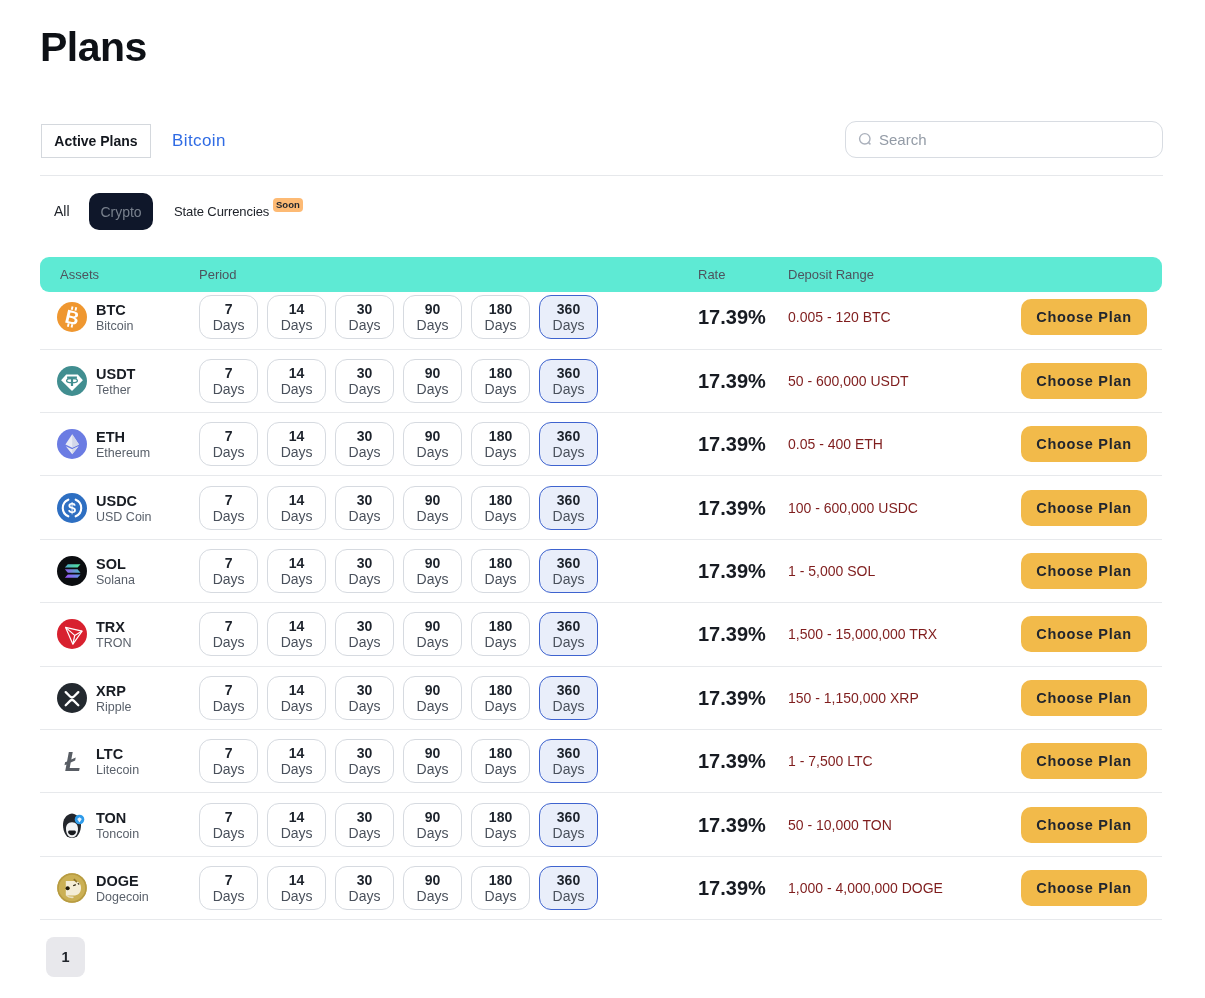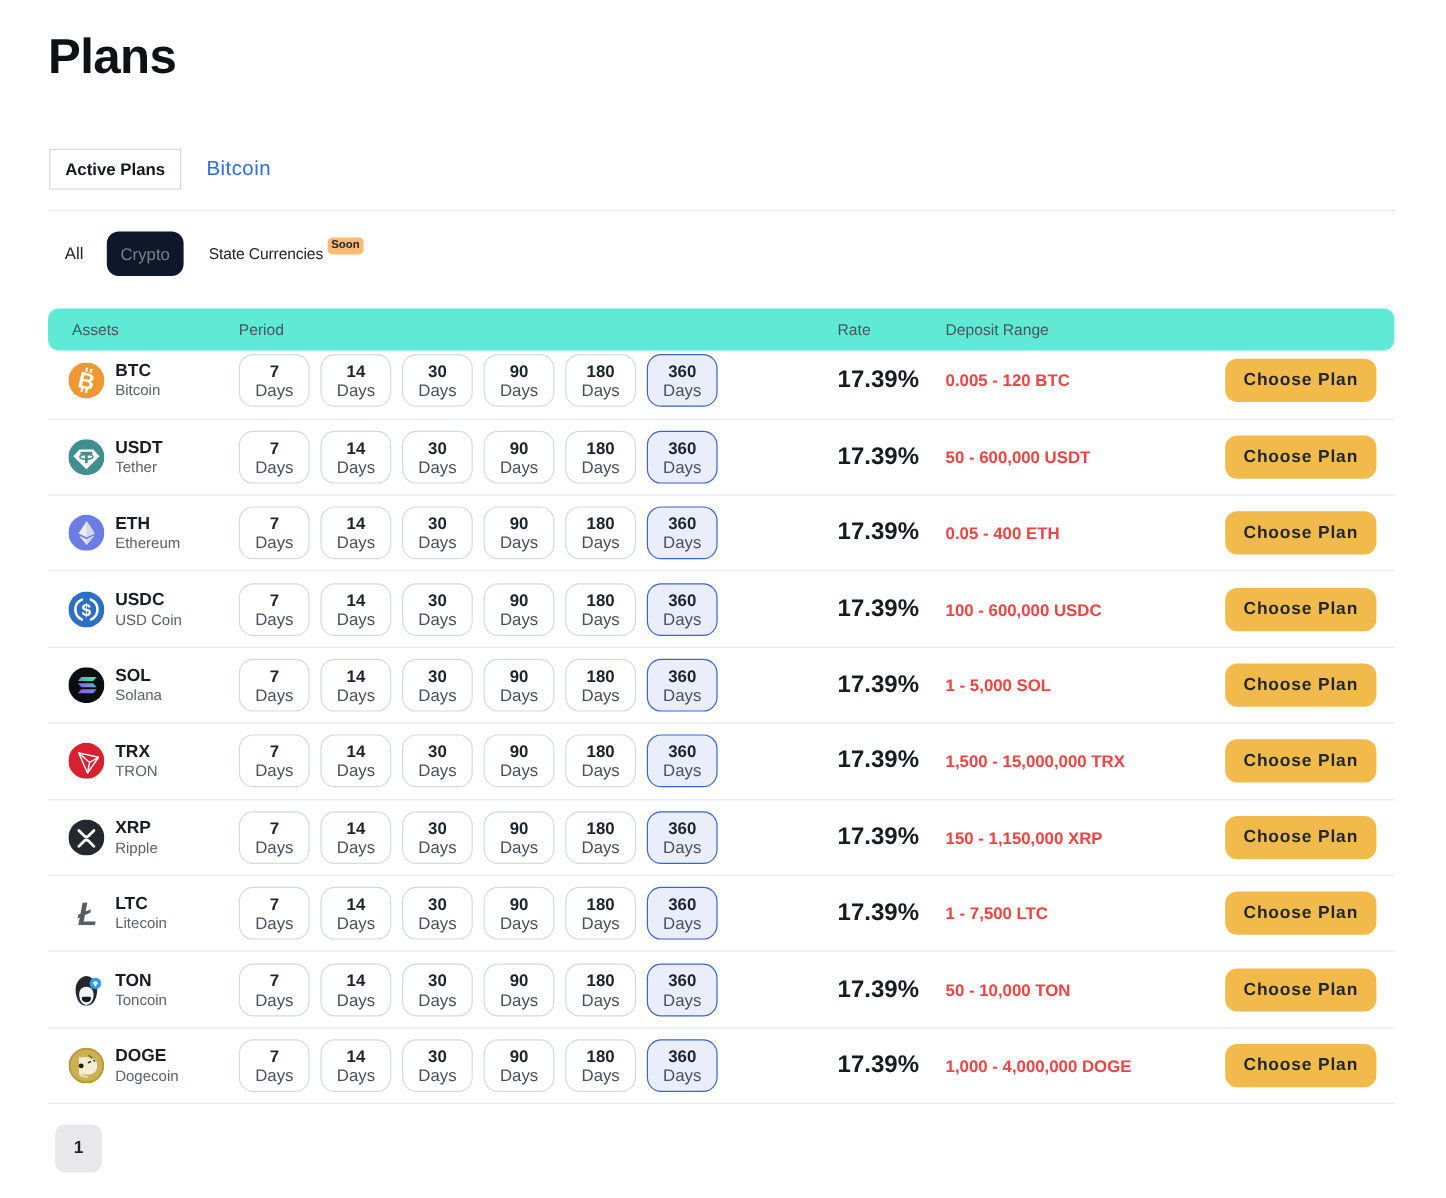--- a/index.html
+++ b/index.html
@@ -22,34 +22,41 @@
 .cicon svg{display:block}
 .cname{position:absolute;left:56px;top:50%;transform:translateY(-50%)}
 .sym{font-size:14.5px;font-weight:bold;color:#181C23;line-height:16px}
 .nm{font-size:12.5px;color:#5A616B;line-height:13px;margin-top:2px}
 .periods{position:absolute;left:159px;top:50%;transform:translateY(-50%);display:flex;gap:8.8px}
 .pbtn{width:59.2px;height:44px;border:1px solid #D6DAE0;border-radius:12px;background:#fff;display:flex;flex-direction:column;align-items:center;justify-content:center}
 .pbtn.sel{border:1.5px solid #3E63CF;background:#E9EEFA}
 .pnum{font-size:14px;font-weight:bold;color:#1D232C;line-height:16px}
 .pday{font-size:14px;color:#49505B;line-height:16px}
 .rate{position:absolute;left:658px;top:50%;transform:translateY(-50%);font-size:20px;font-weight:bold;color:#171B22}
-.dep{position:absolute;left:748px;top:50%;transform:translateY(-50%);font-size:14px;font-weight:bold;color:#ef4444}
+.dep{position:absolute;left:748px;top:50%;transform:translateY(-50%);font-size:14px;font-weight:normal;color:#7f1d1d}
 .choose{position:absolute;left:981px;top:50%;transform:translateY(-50%);width:126px;height:36px;background:#F2BA4A;border-radius:10px;display:flex;align-items:center;justify-content:center;font-size:14.5px;font-weight:bold;color:#22262E;letter-spacing:0.7px}
 .pag{position:absolute;left:46px;top:937px;width:39px;height:40px;background:#E8E8EC;border-radius:8px;display:flex;align-items:center;justify-content:center;font-size:14.5px;font-weight:bold;color:#20242B}
 </style></head>
 <body>
 <div class="stage">
 <div class="h1">Plans</div>
 <div class="tabbtn">Active Plans</div>
 <div class="hist">Bitcoin</div>
 <div class="topline"></div>
 <div class="fAll">All</div>
 <div class="fCrypto">Crypto</div>
 <div class="fState">State Currencies</div>
 <div class="soon">Soon</div>
+<div class="search">
+      <svg width="15" height="15" viewBox="0 0 15 15">
+        <circle cx="6.8" cy="6.8" r="5.2" fill="none" stroke="#AAB0BB" stroke-width="1.4"></circle>
+        <path d="M10.9 10.9 L11.9 11.9" stroke="#AAB0BB" stroke-width="1.6" stroke-linecap="round"></path>
+      </svg>
+      <span class="ph">Search</span>
+    </div>
 <div class="thead">
       <span style="left:20px">Assets</span>
       <span style="left:159px">Period</span>
       <span style="left:658px">Rate</span>
       <span style="left:748px">Deposit Range</span>
     </div>
 <div class="row" style="top:286.3px">
 <div class="cicon">
         <svg width="30" height="30" viewBox="0 0 30 30">
           <circle cx="15" cy="15" r="15" fill="#EF9730"></circle>

